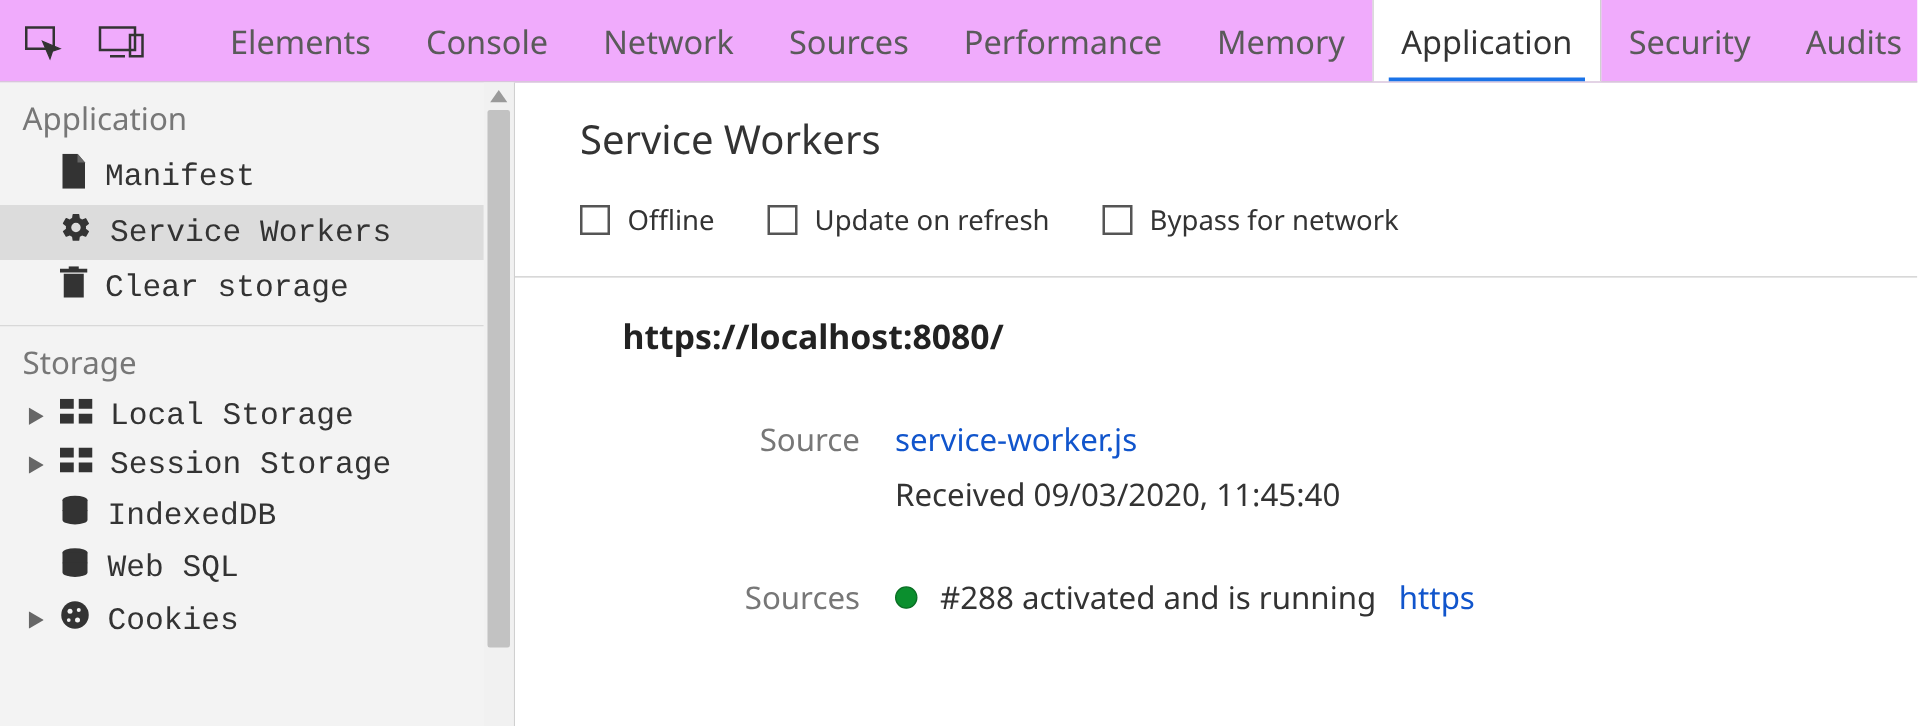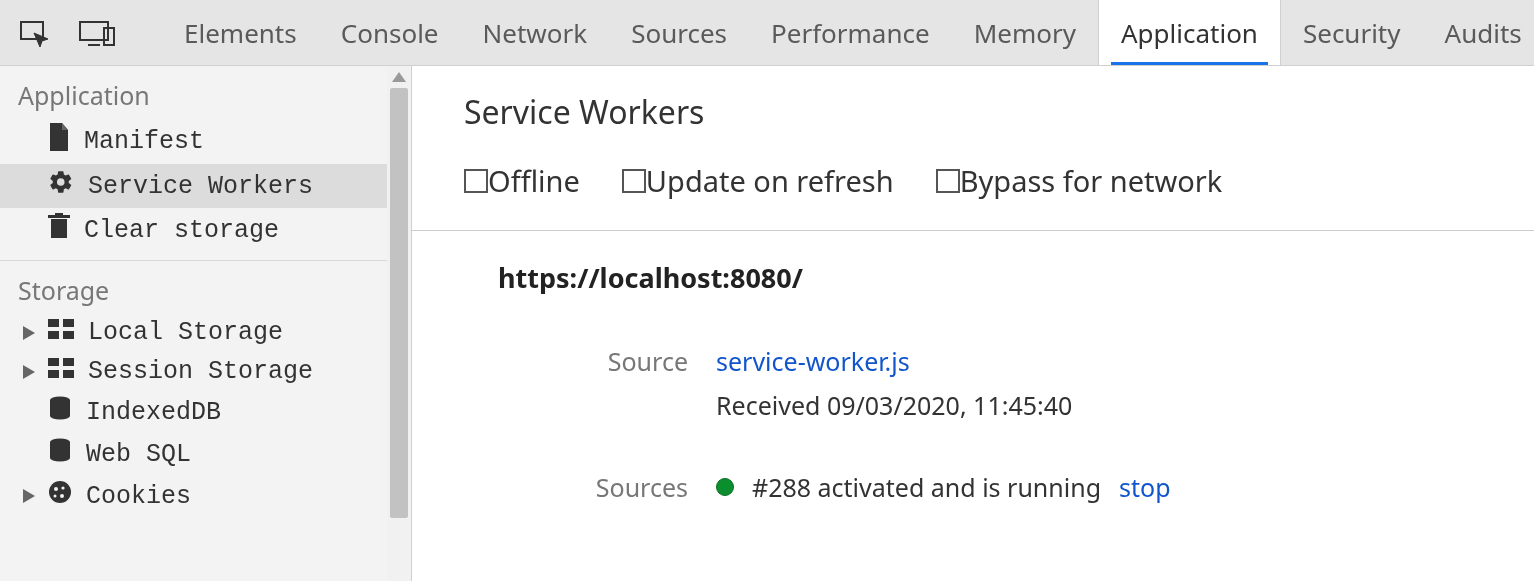--- a/index.html
+++ b/index.html
@@ -11,21 +11,21 @@
     color: #333;
     overflow: hidden;
     background: #fff;
   }
 
   
   .toolbar {
     display: flex;
     align-items: center;
     height: 66px;
-    background: #e5e5e5;
+    background: #f0abfc;
     border-bottom: 1px solid #d0d0d0;
     padding-left: 12px;
   }
   .toolbar-icons {
     display: flex;
     align-items: center;
     gap: 28px;
     padding: 0 10px 0 6px;
   }
   .toolbar-icons svg { display: block; }
@@ -137,22 +137,22 @@
     color: #333;
     margin-bottom: 28px;
   }
   .sw-options {
     display: flex;
     align-items: center;
     gap: 42px;
     padding-bottom: 30px;
   }
   .chk {
-    display: flex; align-items: center; 
-    font-size: 29px; color: #333;
+    display: flex; align-items: center; gap: 14px;
+    font-size: 22px; color: #333;
     cursor: pointer;
   }
   .chk-box {
     width: 24px; height: 24px;
     border: 2px solid #555;
     display: inline-block;
   }
   .main-divider {
     border-top: 1px solid #ccc;
     margin-left: -52px;
@@ -386,18 +386,18 @@
             <div class="sw-received">Received 09/03/2020, 11:45:40</div>
           </div>
         </div>
       </div>
 
       <div class="sw-row">
         <div class="sw-label">Sources</div>
         <div class="sw-val">
           <span class="status-dot"></span>
           <span>#288 activated and is running</span>
-          <span class="link">stop</span>
+          <span class="link">https</span>
         </div>
       </div>
     </div>
   </div>
 </div>
 
 </body></html>

